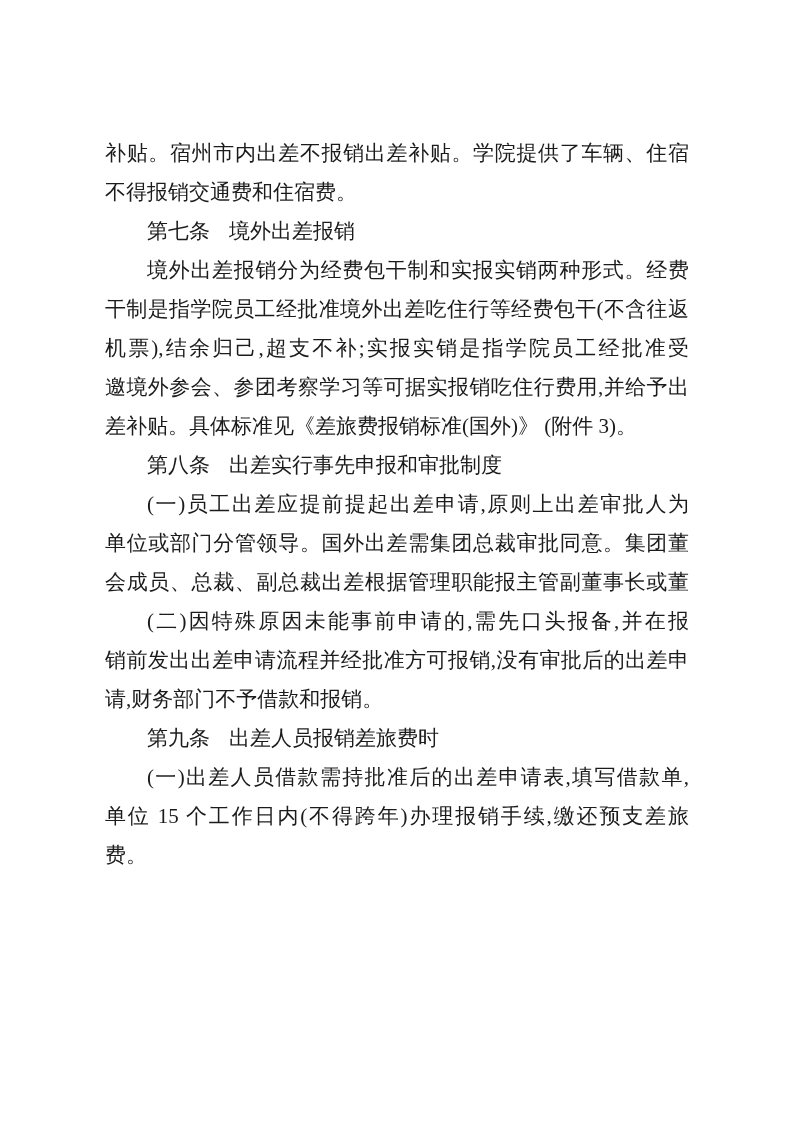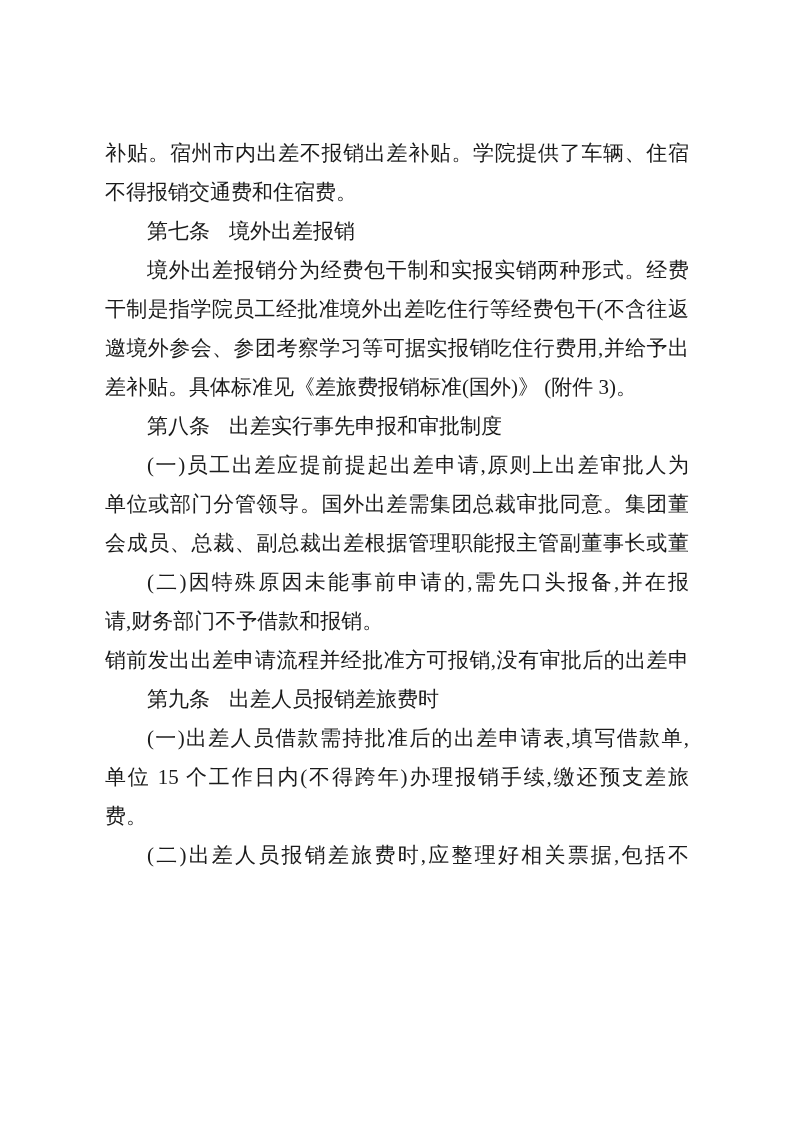--- a/index.html
+++ b/index.html
@@ -59,48 +59,46 @@
       <div class="line end">不得报销交通费和住宿费。</div>
     </div>
 
     <div class="line heading indent">
       <span class="num">第七条</span><span class="title">境外出差报销</span>
     </div>
 
     <div class="para">
       <div class="line indent">境外出差报销分为经费包干制和实报实销两种形式。经费包</div>
       <div class="line">干制是指学院员工经批准境外出差吃住行等经费包干(不含往返</div>
+      <div class="line">机票),结余归己,超支不补;实报实销是指学院员工经批准受</div>
       <div class="line">邀境外参会、参团考察学习等可据实报销吃住行费用,并给予出</div>
       <div class="line end">差补贴。具体标准见《差旅费报销标准(国外)》 (附件 3)。</div>
     </div>
 
     <div class="line heading indent">
       <span class="num">第八条</span><span class="title">出差实行事先申报和审批制度</span>
     </div>
 
     <div class="para">
       <div class="line indent">(一)员工出差应提前提起出差申请,原则上出差审批人为</div>
       <div class="line">单位或部门分管领导。国外出差需集团总裁审批同意。集团董事</div>
       <div class="line">会成员、总裁、副总裁出差根据管理职能报主管副董事长或董事</div>
     </div>
 
     <div class="para">
       <div class="line indent">(二)因特殊原因未能事前申请的,需先口头报备,并在报</div>
+      <div class="line">销前发出出差申请流程并经批准方可报销,没有审批后的出差申</div>
       <div class="line end">请,财务部门不予借款和报销。</div>
-      <div class="line">销前发出出差申请流程并经批准方可报销,没有审批后的出差申</div>
     </div>
 
     <div class="line heading indent">
       <span class="num">第九条</span><span class="title">出差人员报销差旅费时</span>
     </div>
 
     <div class="para">
       <div class="line indent">(一)出差人员借款需持批准后的出差申请表,填写借款单,</div>
       <div class="line">单位 15 个工作日内(不得跨年)办理报销手续,缴还预支差旅</div>
       <div class="line end">费。</div>
     </div>
 
-    <div class="para">
-      <div class="line indent">(二)出差人员报销差旅费时,应整理好相关票据,包括不</div>
-    </div>
 
   </div>
 </div>
 
 </body></html>

